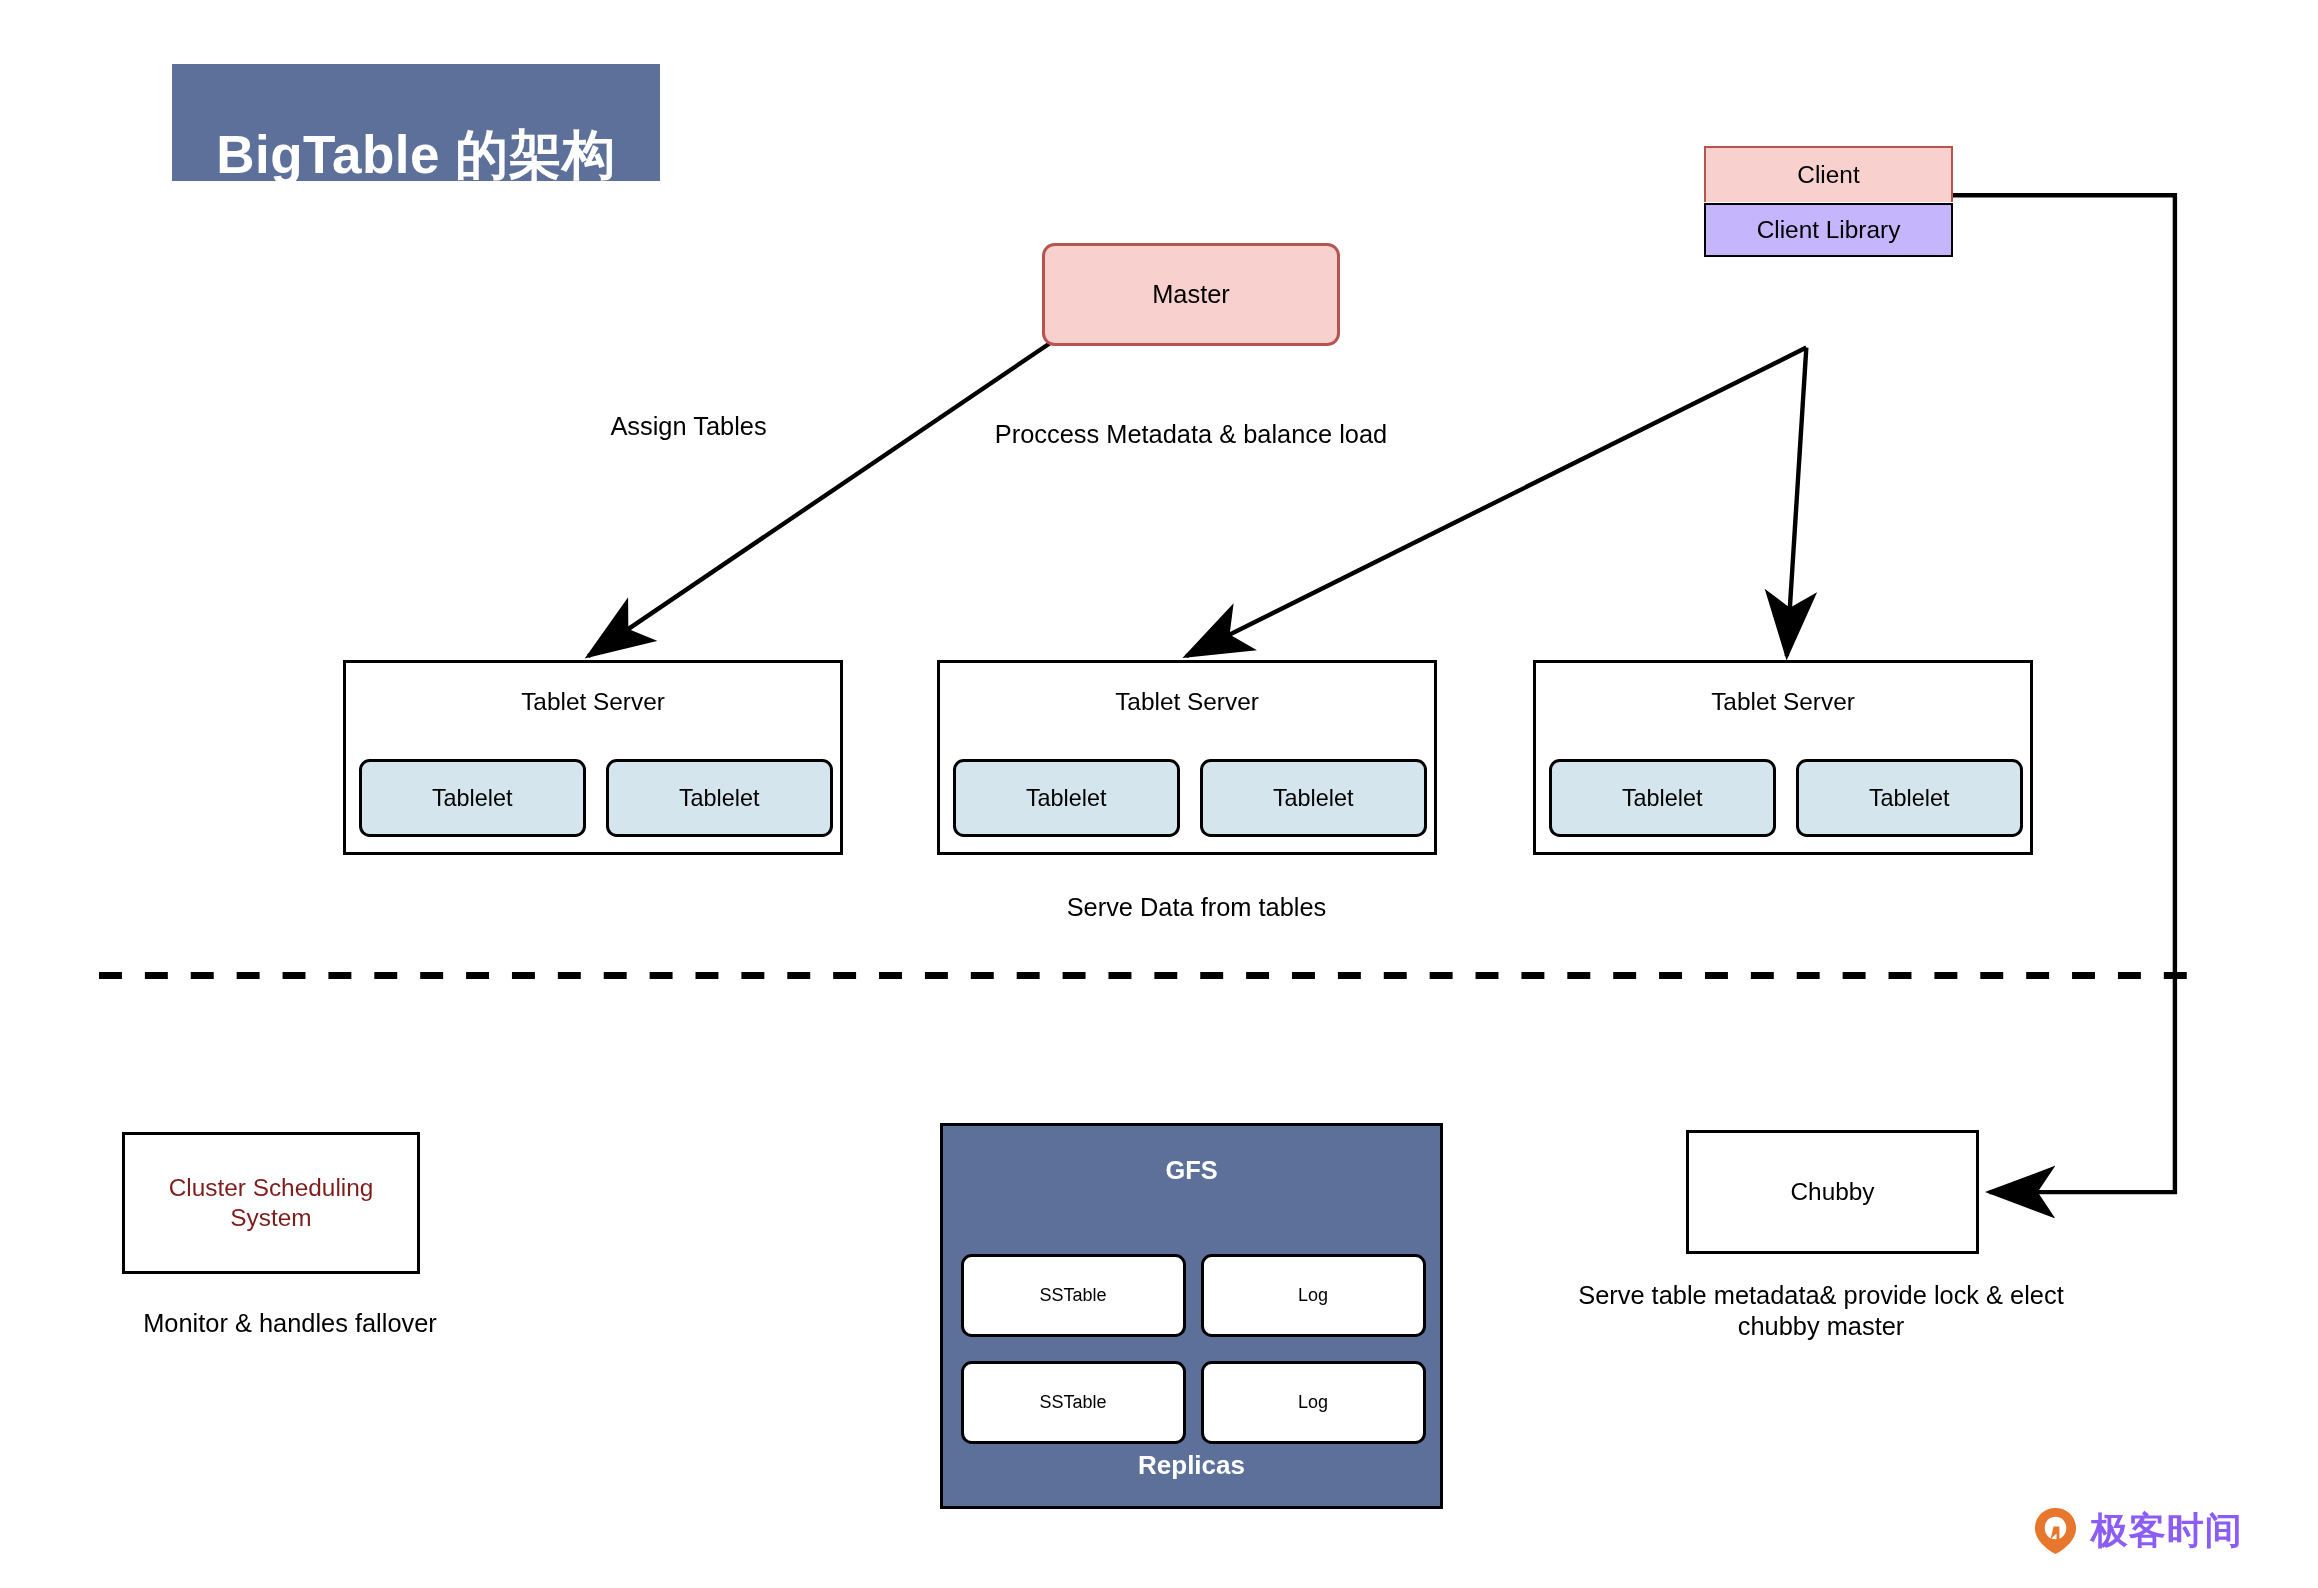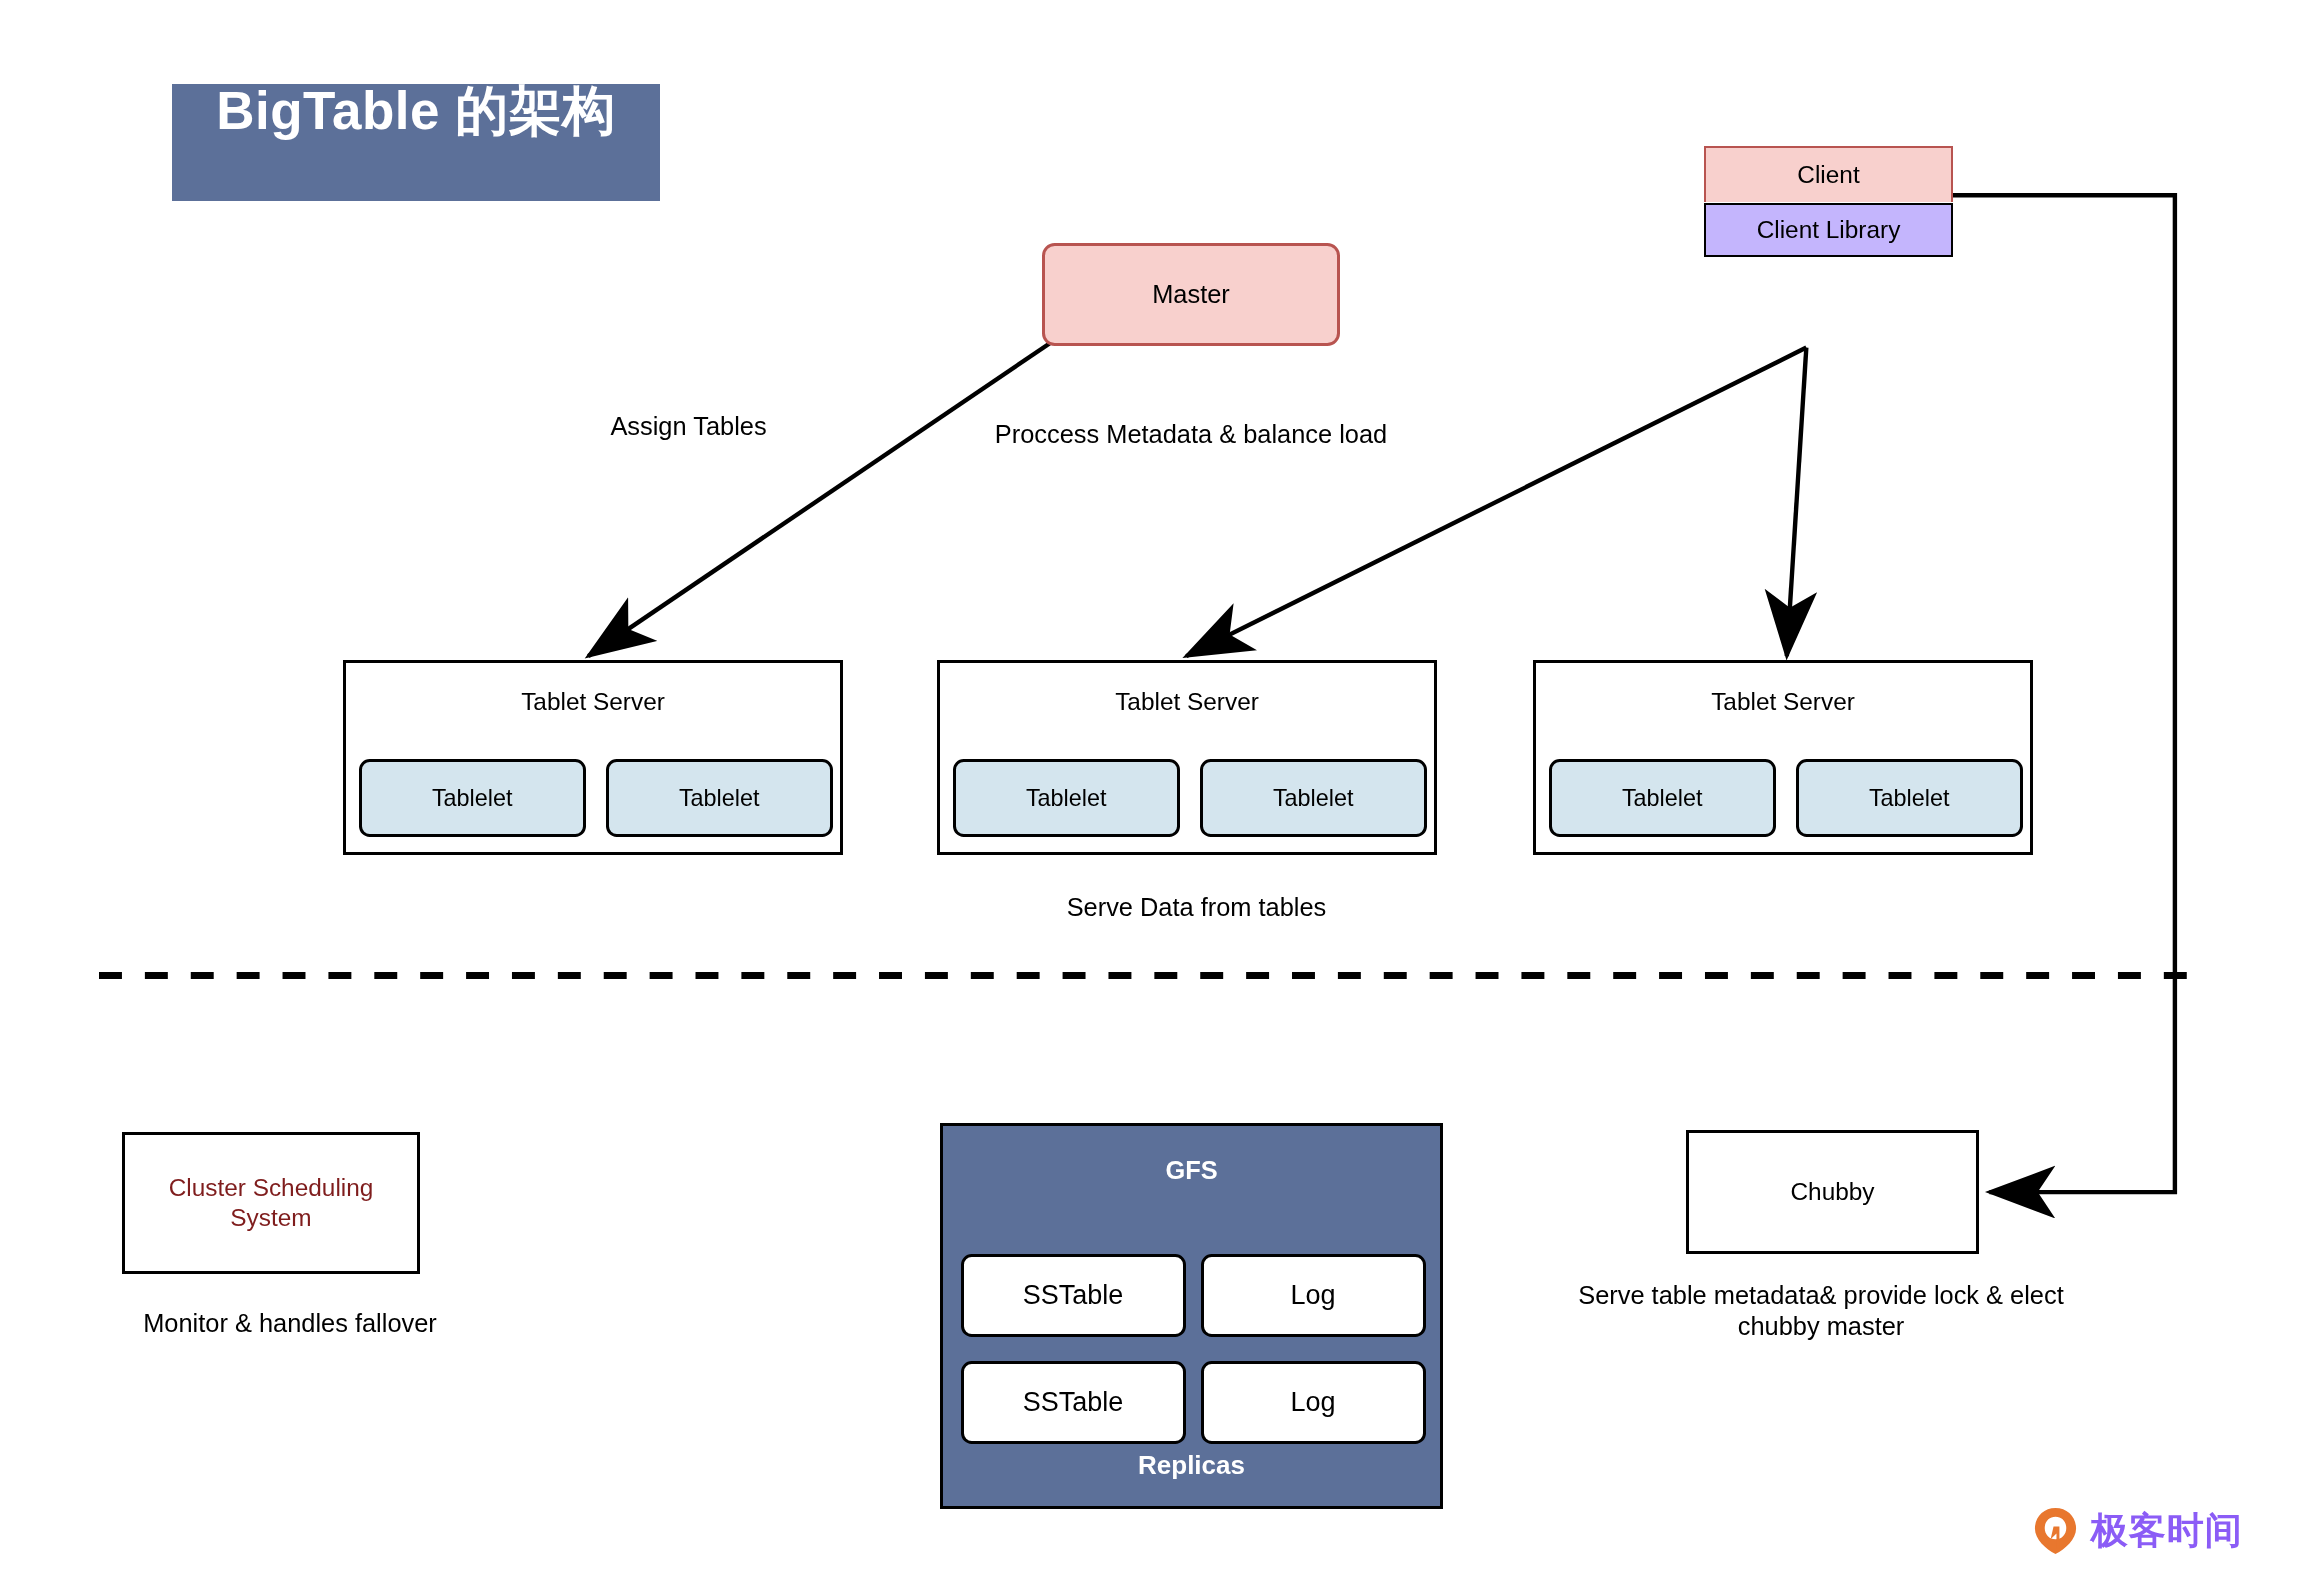--- a/index.html
+++ b/index.html
@@ -5,22 +5,22 @@
   html,body{margin:0;padding:0;background:#ffffff;}
   body{
     font-family:"Liberation Sans","DejaVu Sans",sans-serif;
     width:2319px;height:1589px;position:relative;overflow:hidden;
     -webkit-font-smoothing:antialiased;
   }
   .canvas{position:absolute;left:0;top:0;width:2319px;height:1589px;}
 
   
   .title-banner{
-    position:absolute;left:172px;top:84px;width:488px;height:117px;
-    background:#5c7099;display:flex;align-items:flex-start;justify-content:center;
+    position:absolute;left:172px;top:64px;width:488px;height:117px;
+    background:#5c7099;display:flex;align-items:flex-end;justify-content:center;
   }
   .title-banner .txt{
     color:#ffffff;font-size:53px;font-weight:bold;letter-spacing:0.5px;line-height:1;
   }
 
   
   .node{position:absolute;box-sizing:border-box;}
 
   .master-box{
     left:1042px;top:243px;width:298px;height:103px;
@@ -100,21 +100,21 @@
   }
   .gfs-grid{
     position:absolute;left:17.6px;top:128px;width:465px;height:190px;
     display:flex;flex-wrap:wrap;justify-content:space-between;align-content:space-between;
   }
   .gfs-cell{
     width:225px;height:83px;box-sizing:border-box;
     background:#ffffff;border:3.9px solid #000000;border-radius:10.7px;
     display:flex;align-items:center;justify-content:center;
   }
-  .gfs-cell .lbl{font-size:27px;color:#000;}
+  .gfs-cell .lbl{font-size:18px;color:#000;}
 
   
   .chubby-box{
     left:1686px;top:1130px;width:293px;height:124px;
     background:#ffffff;border:3.4px solid #000000;
     display:flex;align-items:center;justify-content:center;
   }
   .chubby-box .lbl{font-size:24.4px;color:#000;}
 
   

